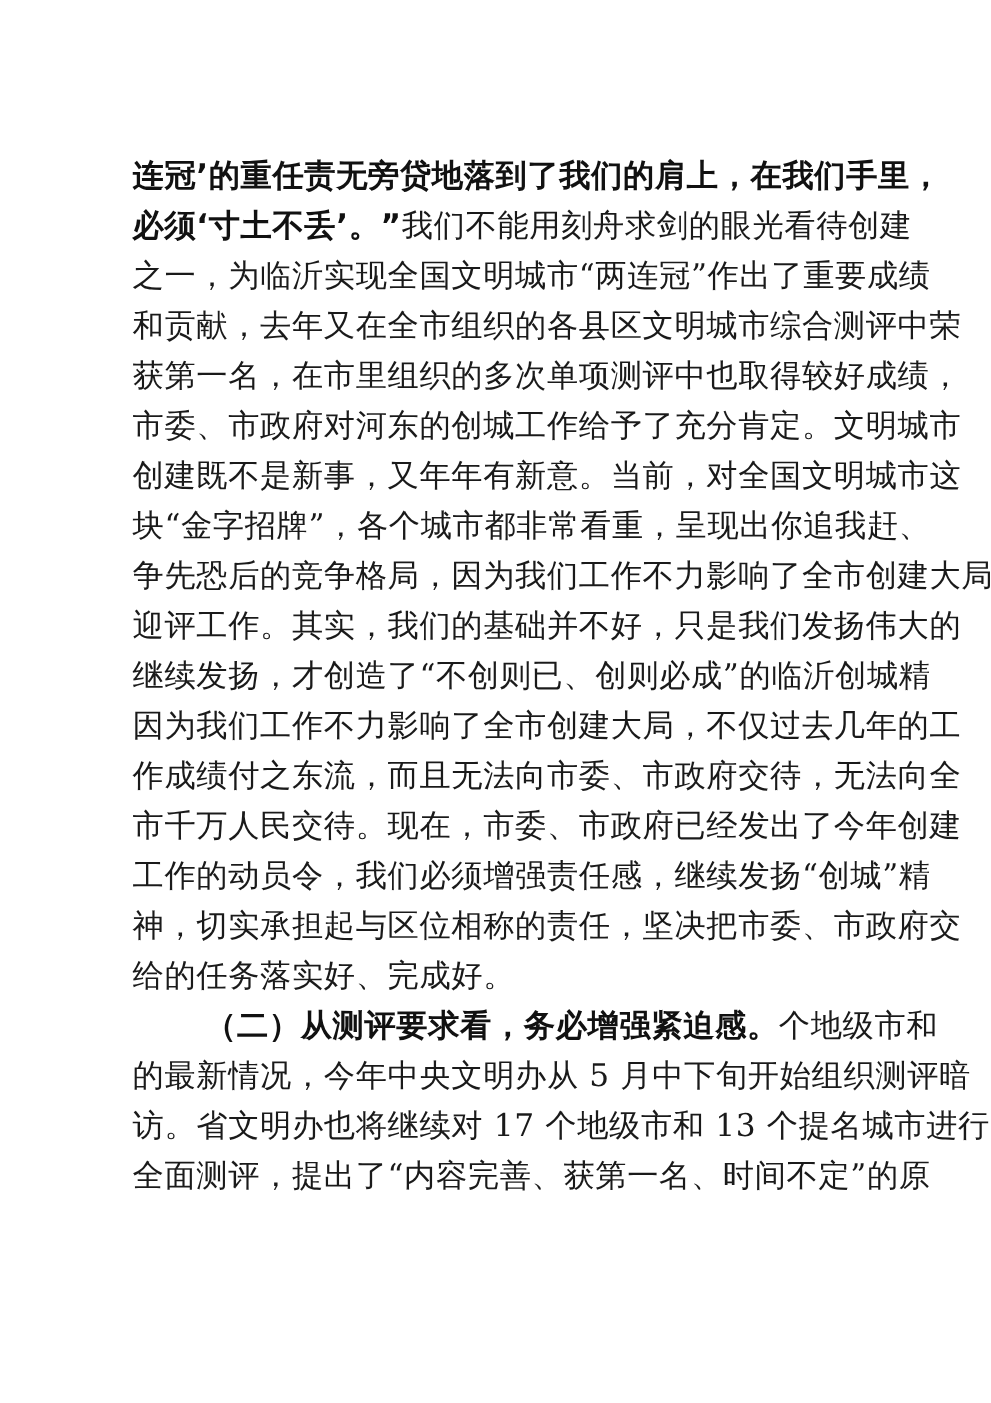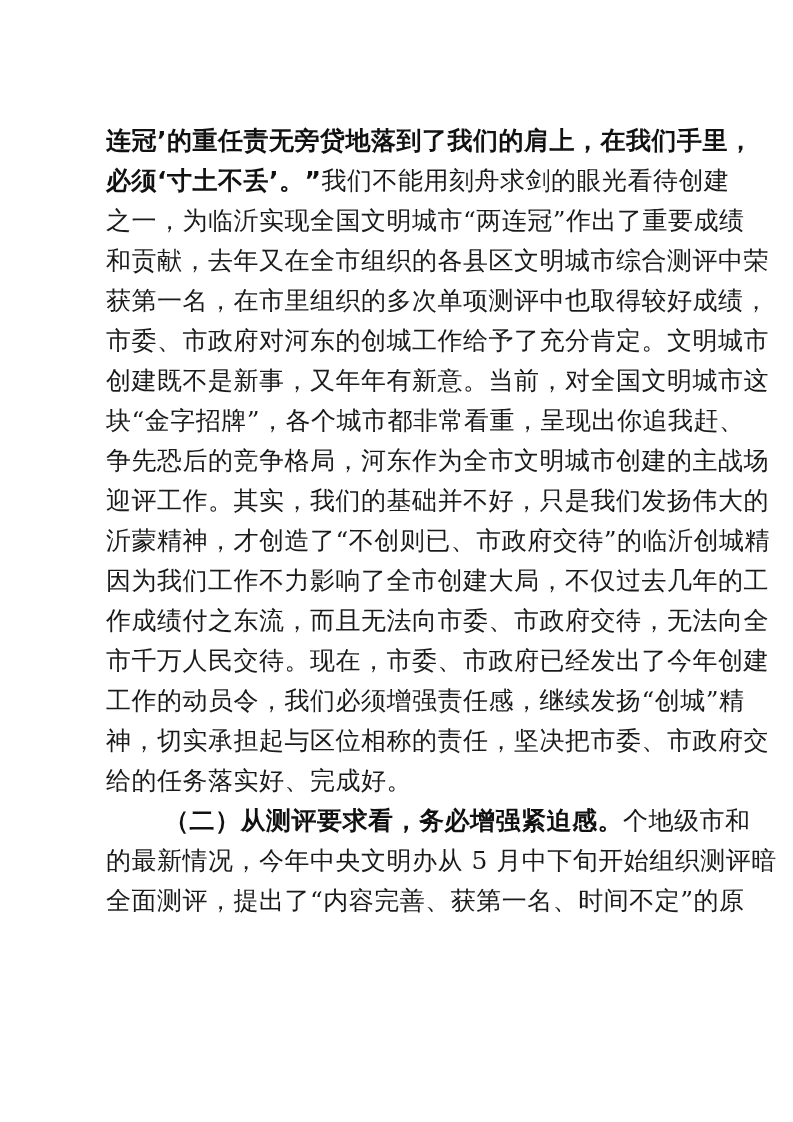--- a/index.html
+++ b/index.html
@@ -64,31 +64,32 @@
 
     <div>
       <div class="line"><span class="seg bold-sans">连冠’的重任责无旁贷地落到了我们的肩上，在我们手里，</span></div>
       <div class="line"><span class="seg bold-sans">必须‘寸土不丢’。”</span><span class="seg">我们不能用刻舟求剑的眼光看待创建</span></div>
       <div class="line"><span class="seg">之一，为临沂实现全国文明城市“两连冠”作出了重要成绩</span></div>
       <div class="line"><span class="seg">和贡献，去年又在全市组织的各县区文明城市综合测评中荣</span></div>
       <div class="line"><span class="seg">获第一名，在市里组织的多次单项测评中也取得较好成绩，</span></div>
       <div class="line"><span class="seg">市委、市政府对河东的创城工作给予了充分肯定。文明城市</span></div>
       <div class="line"><span class="seg">创建既不是新事，又年年有新意。当前，对全国文明城市这</span></div>
       <div class="line"><span class="seg">块“金字招牌”，各个城市都非常看重，呈现出你追我赶、</span></div>
-      <div class="line"><span class="seg">争先恐后的竞争格局，河东作为全市文明城市创建的主战场</span></div>
+      <div class="line"><span class="seg">争先恐后的竞争格局，因为我们工作不力影响了全市创建大局</span></div>
       <div class="line"><span class="seg">迎评工作。其实，我们的基础并不好，只是我们发扬伟大的</span></div>
-      <div class="line"><span class="seg">沂蒙精神，才创造了“不创则已、市政府交待”的临沂创城精</span></div>
+      <div class="line"><span class="seg">继续发扬，才创造了“不创则已、创则必成”的临沂创城精</span></div>
       <div class="line"><span class="seg">因为我们工作不力影响了全市创建大局，不仅过去几年的工</span></div>
       <div class="line"><span class="seg">作成绩付之东流，而且无法向市委、市政府交待，无法向全</span></div>
       <div class="line"><span class="seg">市千万人民交待。现在，市委、市政府已经发出了今年创建</span></div>
       <div class="line"><span class="seg">工作的动员令，我们必须增强责任感，继续发扬“创城”精</span></div>
       <div class="line"><span class="seg">神，切实承担起与区位相称的责任，坚决把市委、市政府交</span></div>
       <div class="line last"><span class="seg">给的任务落实好、完成好。</span></div>
     </div>
 
     <div>
       <div class="line indent"><span class="seg heading">（二）从测评要求看，务必增强紧迫感。</span><span class="seg">个地级市和</span></div>
       <div class="line"><span class="seg">的最新情况，今年中央文明办从 5 月中下旬开始组织测评暗</span></div>
+      <div class="line"><span class="seg">访。省文明办也将继续对 17 个地级市和 13 个提名城市进行</span></div>
       <div class="line"><span class="seg">全面测评，提出了“内容完善、获第一名、时间不定”的原</span></div>
     </div>
 
   </div>
 </div>
 
 </body></html>

